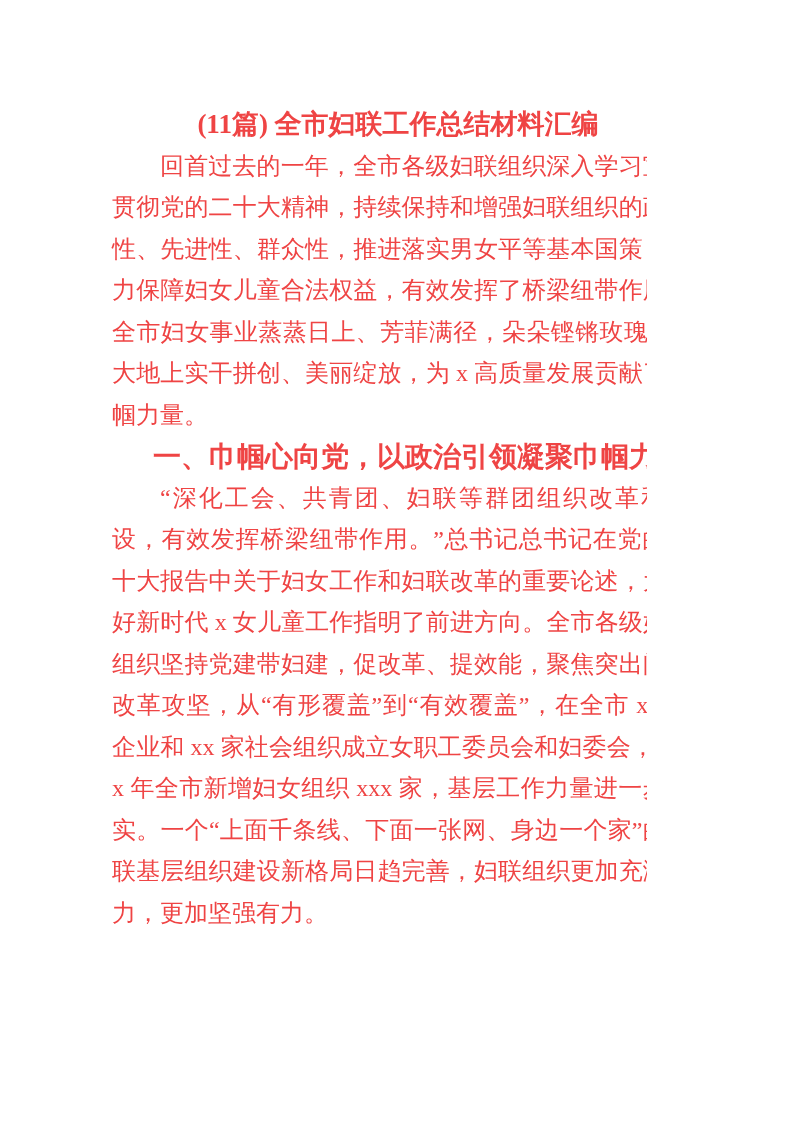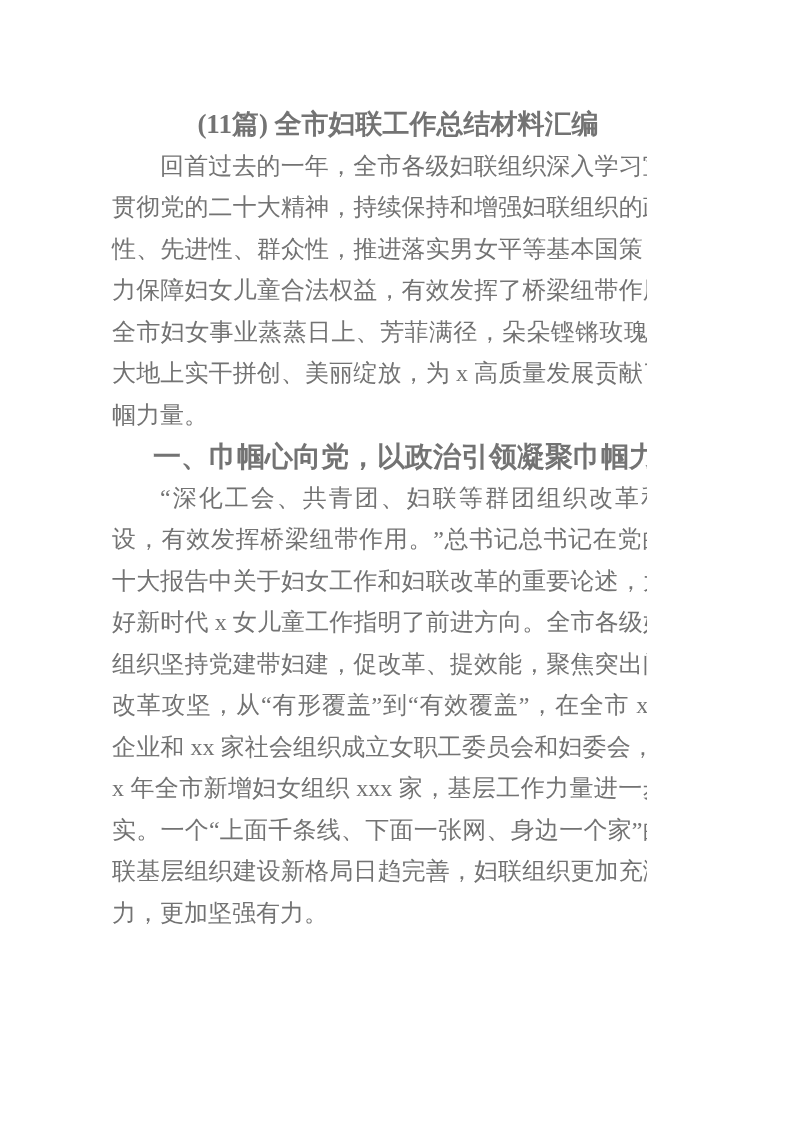--- a/index.html
+++ b/index.html
@@ -8,21 +8,21 @@
     background: #ffffff;
   }
 
   .page {
     position: relative;
     width: 647px;
     height: 1122px;
     background: #ffffff;
     overflow: hidden;
     font-family: "Liberation Serif", "DejaVu Serif", serif;
-    color: #737373;
+    color: #ef4444;
   }
 
   .content {
     position: absolute;
     left: 105px;
     top: 104px;
     width: 586px;
   }
 
   .doc-title {

